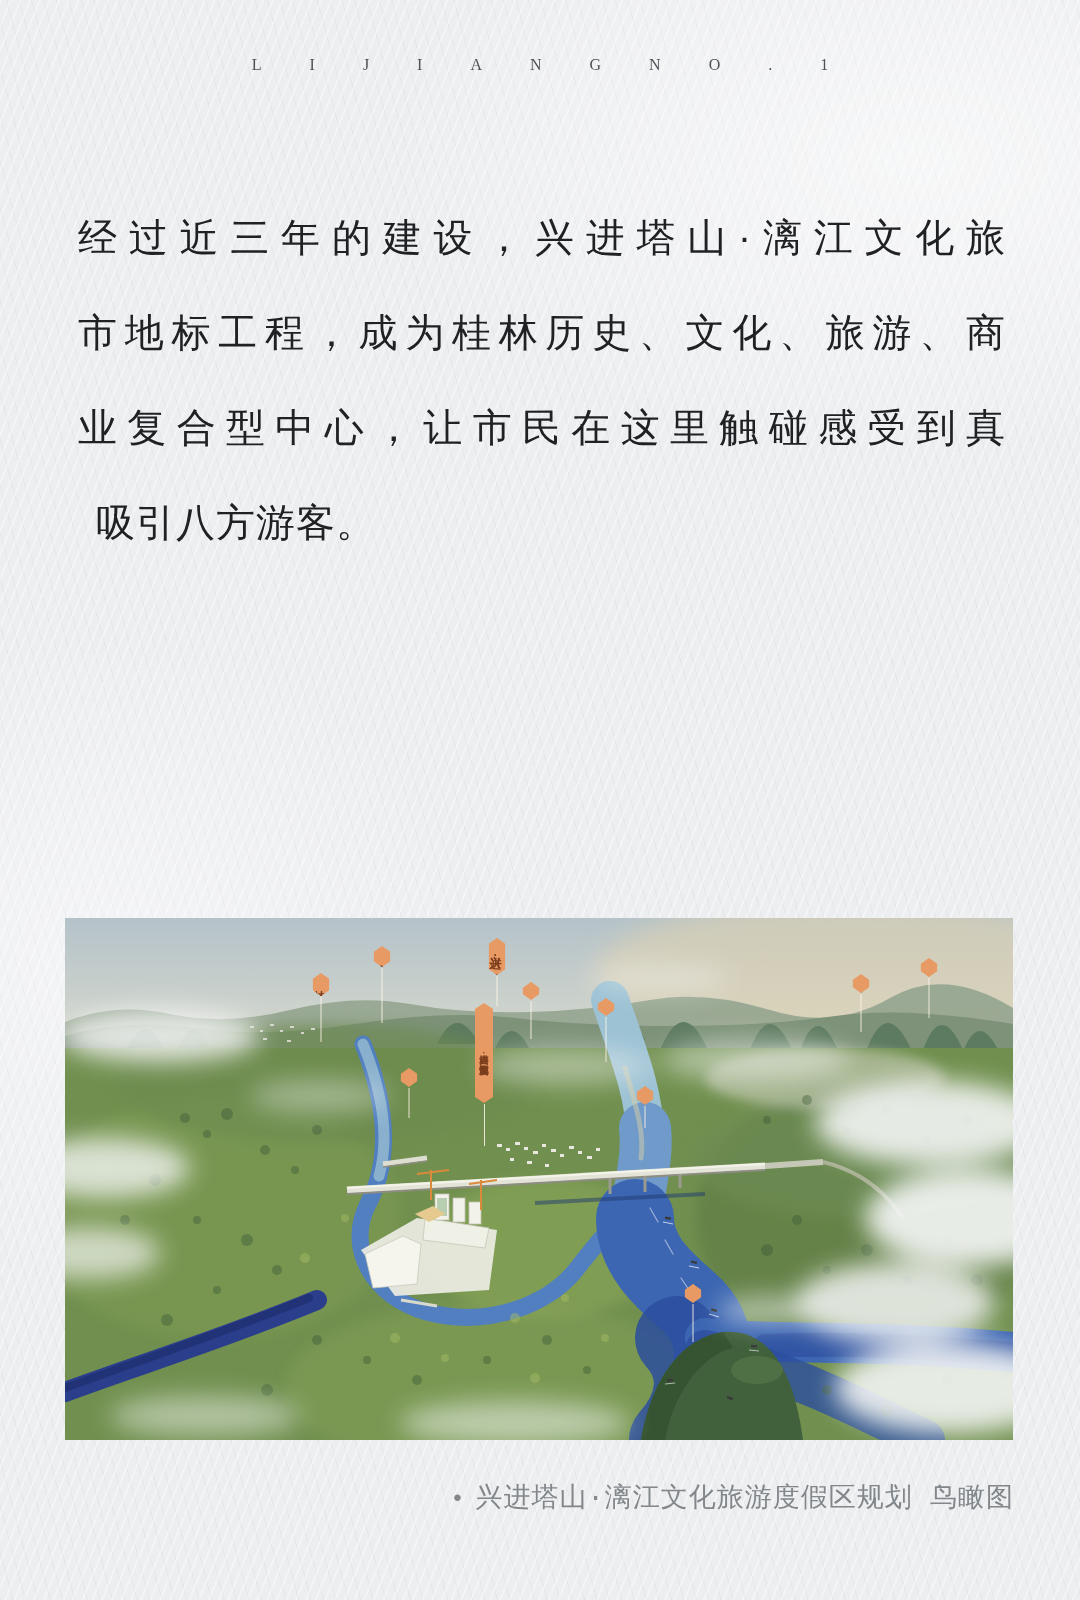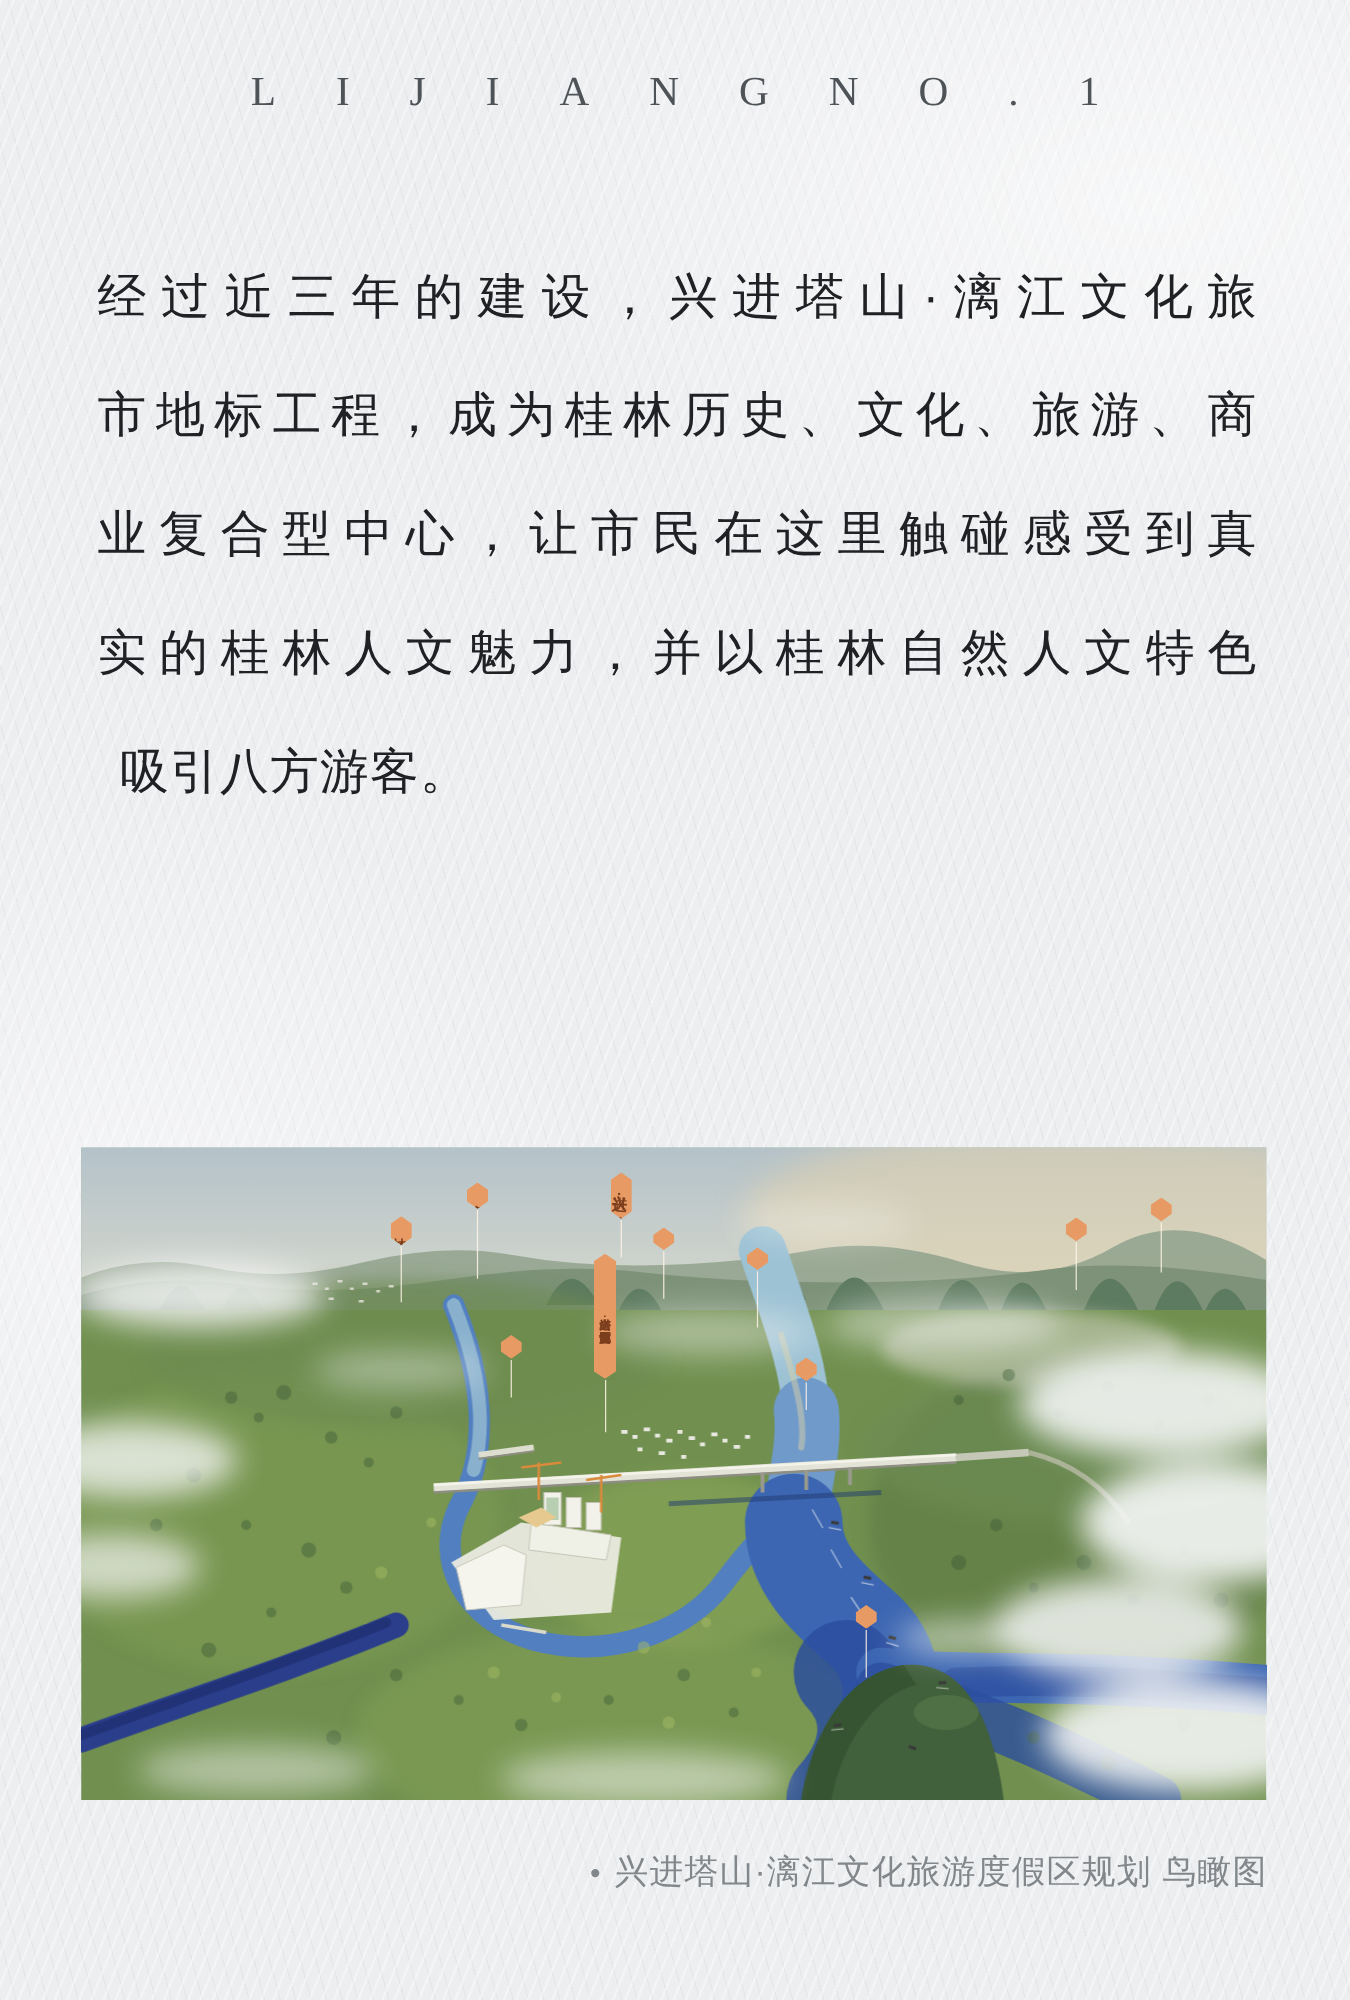--- a/index.html
+++ b/index.html
@@ -14,21 +14,21 @@
     background:
       radial-gradient(900px 500px at 85% 10%, rgba(255,255,255,.55), rgba(255,255,255,0) 60%),
       radial-gradient(700px 600px at 10% 60%, rgba(255,255,255,.4), rgba(255,255,255,0) 55%),
       repeating-linear-gradient(112deg, rgba(255,255,255,.35) 0 2px, rgba(0,0,0,0) 2px 9px),
       repeating-linear-gradient(75deg, rgba(205,207,211,.25) 0 1px, rgba(0,0,0,0) 1px 12px),
       var(--page_bg);
   }
   .wordmark{
     position:absolute;top:56px;left:0;width:100%;
     text-align:center;font-family:"Liberation Serif","DejaVu Serif",serif;
-    font-size:33px;color:var(--wordmark);letter-spacing:48px;text-indent:48px;
+    font-size:16px;color:var(--wordmark);letter-spacing:48px;text-indent:48px;
     font-weight:400;
   }
   .paragraph{
     position:absolute;top:190px;left:78px;width:928px;
     font-size:39px;line-height:95px;color:var(--text);font-weight:300;
     letter-spacing:1px;
   }
   .para-line{text-align:justify;text-align-last:justify;white-space:nowrap;}
   .para-line.last{text-align-last:left;margin-left:18px;}
   .figure{position:absolute;top:918px;left:65px;width:948px;height:522px;background:#9db3a4;}
@@ -45,36 +45,35 @@
     clip-path:polygon(50% 0,100% 6px,100% calc(100% - 6px),50% 100%,0 calc(100% - 6px),0 6px);
     display:inline-block;text-align:center;
   }
   .flag.small{
     font-size:9px;line-height:12px;width:auto;max-height:100px;height:100px;
     letter-spacing:0;padding:7px 3px;
   }
   .stem{width:1px;background:rgba(255,246,232,.85);margin-top:1px;}
   .caption{
     position:absolute;top:1479px;right:66px;
-    font-size:27px;color:var(--caption);letter-spacing:1px;
+    font-size:27px;color:var(--caption);letter-spacing:1px;font-family:Liberation Mono, monospace;
   }
   .caption .bullet{margin-right:10px;font-size:24px;}
 </style>
 </head>
 <body>
 
 <div class="page">
 
   <div class="wordmark">LIJIANGNO.1</div>
 
   <div class="paragraph">
     <div class="para-line">经过近三年的建设，兴进塔山·漓江文化旅</div>
     <div class="para-line">市地标工程，成为桂林历史、文化、旅游、商</div>
     <div class="para-line">业复合型中心，让市民在这里触碰感受到真</div>
-    <div class="para-line">实的桂林人文魅力，并以桂林自然人文特色</div>
     <div class="para-line last">吸引八方游客。</div>
   </div>
 
   <div class="figure">
     <svg viewBox="0 0 948 522" aria-hidden="true">
       <defs>
         <linearGradient id="sky" x1="0" y1="0" x2="0" y2="1">
           <stop offset="0" stop-color="#b4c2c9"></stop>
             <stop offset=".55" stop-color="#ccd2cc"></stop>
             <stop offset="1" stop-color="#ded8c6"></stop>

